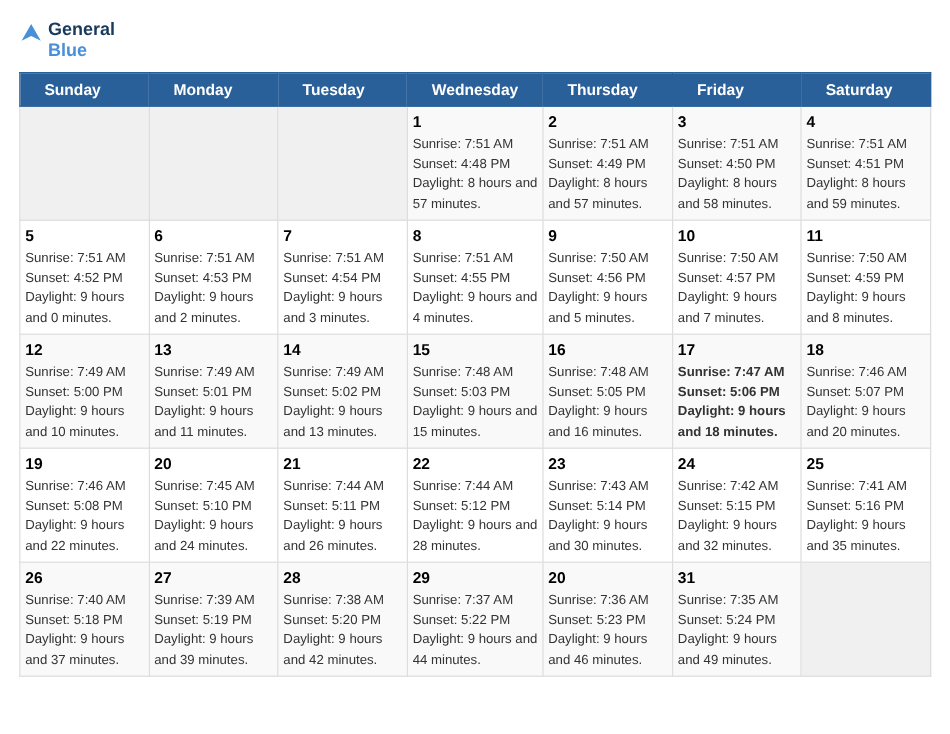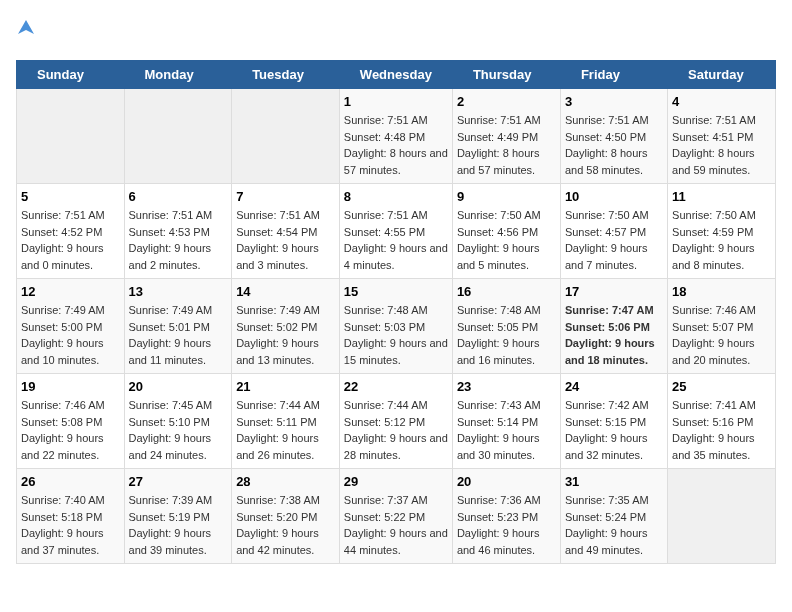--- a/index.html
+++ b/index.html
@@ -82,20 +82,24 @@
   </style>
 </head>
 <body>
 
 <div class="header-area">
   <div class="logo">
     <div style="display:flex;align-items:center;gap:4px;">
       <svg width="20" height="36" viewBox="0 0 20 36">
         <polygon points="10,4 18,18 10,14 2,18" fill="#4a90d9"></polygon>
       </svg>
+      <div>
+        <div style="font-size:15px;font-weight:bold;color:#1a3a5c;line-height:1.2;">General</div>
+        <div style="font-size:15px;font-weight:bold;color:#4a90d9;line-height:1.2;">Blue</div>
+      </div>
     </div>
   </div>
   <div class="title-area">
     <div class="main-title"></div>
     <div class="subtitle"></div>
   </div>
 </div>
 
 <table>
   <thead>

